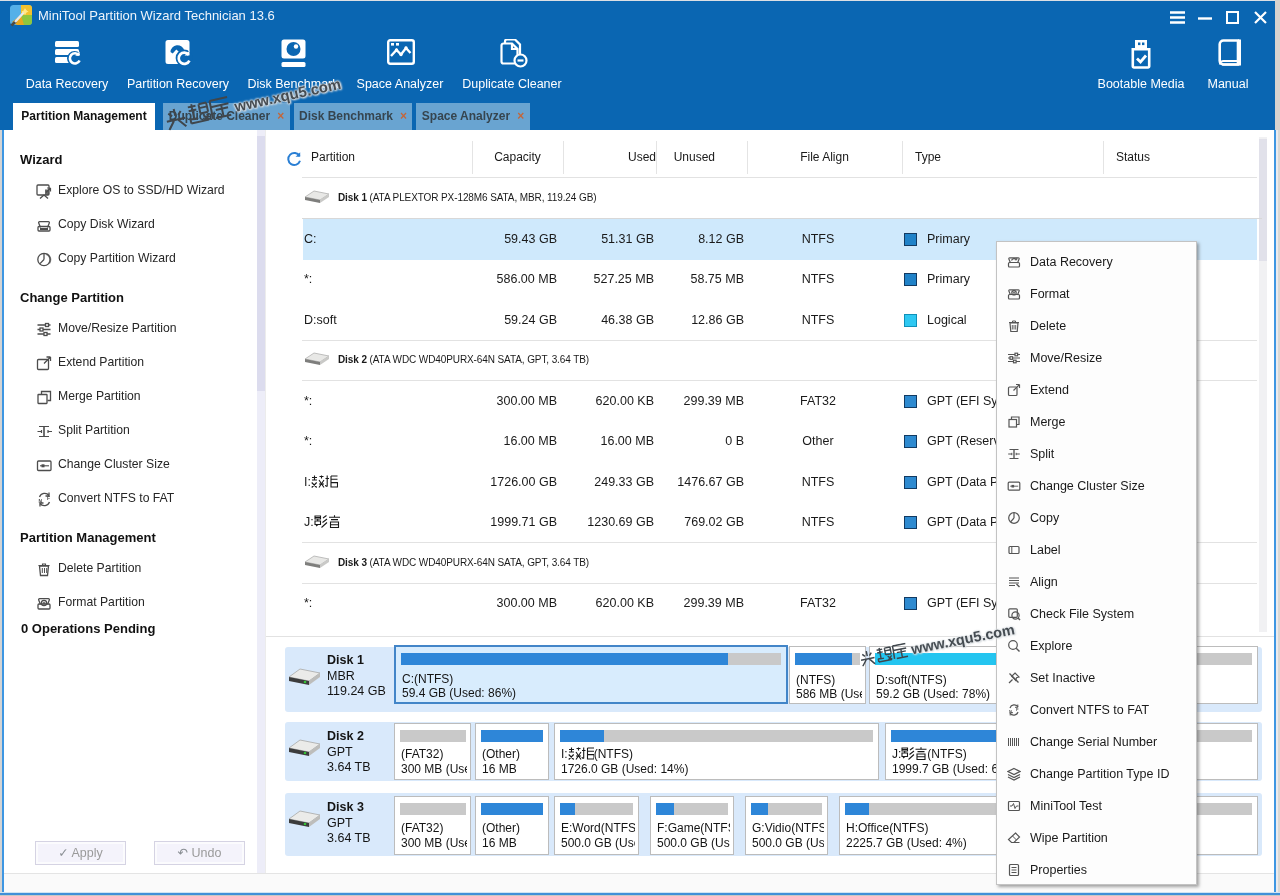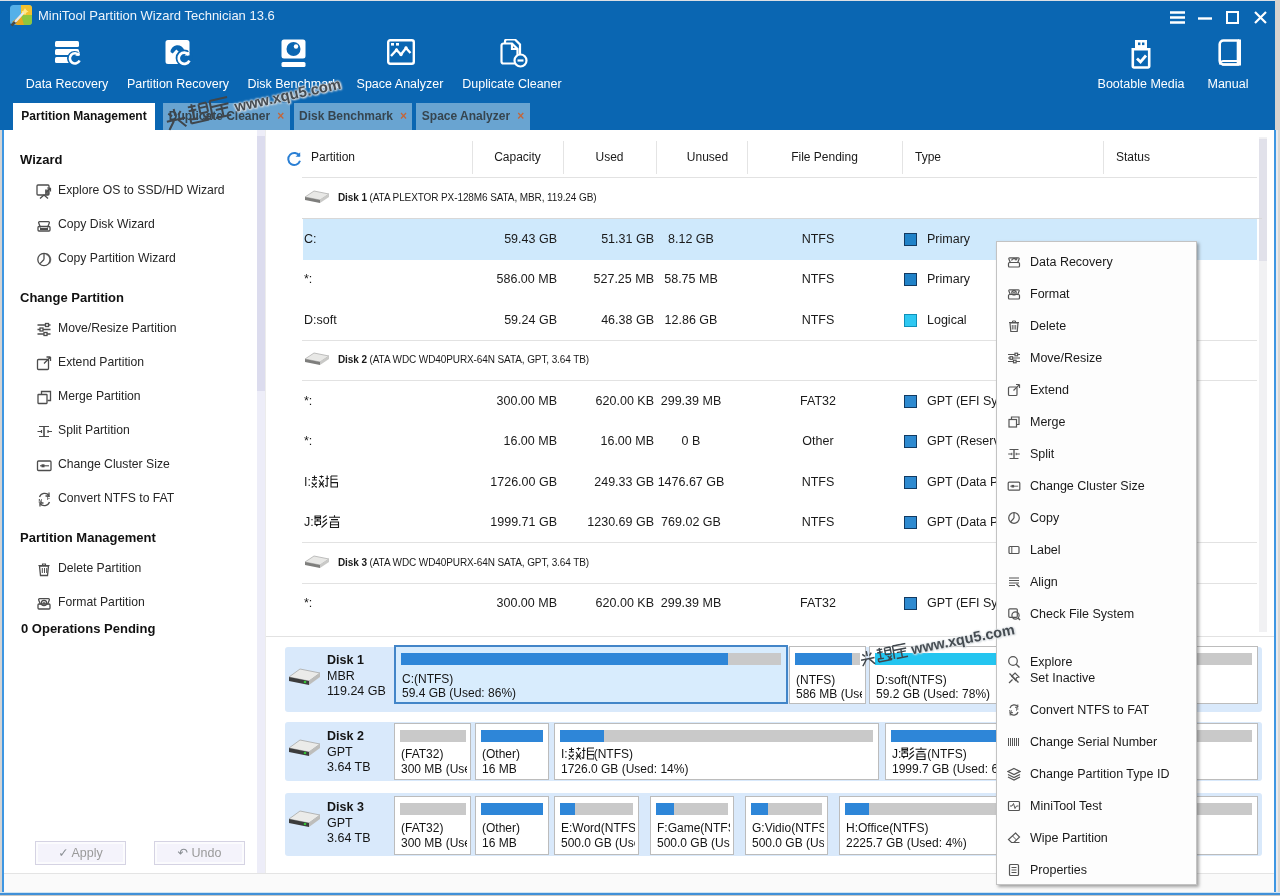--- a/index.html
+++ b/index.html
@@ -33,21 +33,21 @@
   #vline{left:265px;top:130px;width:1px;height:743px;background:#ececec;}
   
   .hline{background:#e2e2e2;height:1px;}
   .colsep{background:#e4e4e4;width:1px;top:141px;height:33px;}
   .hcell{top:150px;font-size:12px;color:#1a1a1a;}
   .row{position:absolute;left:266px;width:1000px;height:40px;font-size:12.5px;color:#1a1a1a;}
   .cell{position:absolute;top:0;height:40px;line-height:40px;white-space:nowrap;overflow:visible;}
   .diskico{position:absolute;}
   .tsq{position:absolute;width:11px;height:11px;top:14px;border:1px solid;}
   .c1{left:38px}.c2{left:186px;width:105px;text-align:right}.c3{left:291px;width:97px;text-align:right}
-  .c4{left:380px;width:90px;text-align:center}.c5{left:477px;width:150px;text-align:center}
+  .c4{left:388px;width:90px;text-align:right}.c5{left:477px;width:150px;text-align:center}
   .c6{left:661px}.sq{left:638px}.c7{left:842px}
   .dh b{font-weight:bold}
   .dh .cell{font-size:10px;letter-spacing:-0.1px}
   .sq.pri{background:#2082c8;border-color:#123a62}
   .sq.log{background:#2ec8f2;border-color:#1090b8}
   .sq.gpt{background:#2e8ad0;border-color:#123a62}
   
   .drow{position:absolute;left:285px;width:977px;background:#d9e9fb;border-radius:3px;}
   .dlbl{position:absolute;left:42px;font-size:12.5px;color:#141414;white-space:nowrap;}
   .pbox{position:absolute;background:#fff;border:1px solid #bcbcbc;}
@@ -323,23 +323,23 @@
       </g>
     </defs>
   </svg>
 
   <svg class="abs" style="left:286px;top:151px" width="16" height="16" viewBox="0 0 16 16">
     <path d="M13.5 5 A6 6 0 1 0 14 9.8" fill="none" stroke="#2a7fd4" stroke-width="2"></path>
     <path d="M14.2 1.2 v4.6 h-4.6 Z" fill="#2a7fd4"></path>
   </svg>
   <div class="abs hcell" style="left:311px">Partition</div>
   <div class="abs hcell" style="left:472px;width:91px;text-align:center">Capacity</div>
-  <div class="abs hcell" style="left:563px;width:93px;text-align:center">Used</div>
-  <div class="abs hcell" style="left:662px;width:91px;text-align:center">Unused</div>
-  <div class="abs hcell" style="left:747px;width:155px;text-align:center">File Pending</div>
+  <div class="abs hcell" style="left:563px;width:93px;text-align:right">Used</div>
+  <div class="abs hcell" style="left:624px;width:91px;text-align:right">Unused</div>
+  <div class="abs hcell" style="left:747px;width:155px;text-align:center">File Align</div>
   <div class="abs hcell" style="left:915px">Type</div>
   <div class="abs hcell" style="left:1116px">Status</div>
   <div class="abs colsep" style="left:472px"></div>
   <div class="abs colsep" style="left:563px"></div>
   <div class="abs colsep" style="left:656px"></div>
   <div class="abs colsep" style="left:747px"></div>
   <div class="abs colsep" style="left:902px"></div>
   <div class="abs colsep" style="left:1103px"></div>
   <div class="abs hline" style="left:302px;top:177px;width:955px"></div>
   <div class="abs hline" style="left:302px;top:218px;width:960px;background:#d8d8d8"></div>
@@ -671,21 +671,21 @@
         <div class="mt">Align</div>
       </div>
     <div class="mitem" style="top:356px">
         <svg class="mi" width="14" height="14" viewBox="0 0 14 14" fill="none" stroke="#555" stroke-width="1.2">
           <rect x="1.8" y="1.8" width="8.5" height="8.5" rx="1"></rect>
           <circle cx="8.5" cy="8.5" r="3.6"></circle>
           <path d="M11 11 l2 2" stroke-width="1.4"></path>
         </svg>
         <div class="mt">Check File System</div>
       </div>
-    <div class="mitem" style="top:404px">
+    <div class="mitem" style="top:388px">
         <svg class="mi" width="14" height="14" viewBox="0 0 14 14" fill="none" stroke="#555" stroke-width="1.2">
           <circle cx="6" cy="6" r="4.3"></circle>
           <path d="M9.2 9.2 l3.3 3.3" stroke-width="1.4"></path>
         </svg>
         <div class="mt">Explore</div>
       </div>
     <div class="mitem" style="top:420px">
         <svg class="mi" width="14" height="14" viewBox="0 0 14 14" fill="none" stroke="#555" stroke-width="1.2">
           <path d="M8 2 l4 4 -2.5 .8 -.8 2.5 -4 -4 Z"></path>
           <path d="M5.5 8.5 L2 12"></path>

